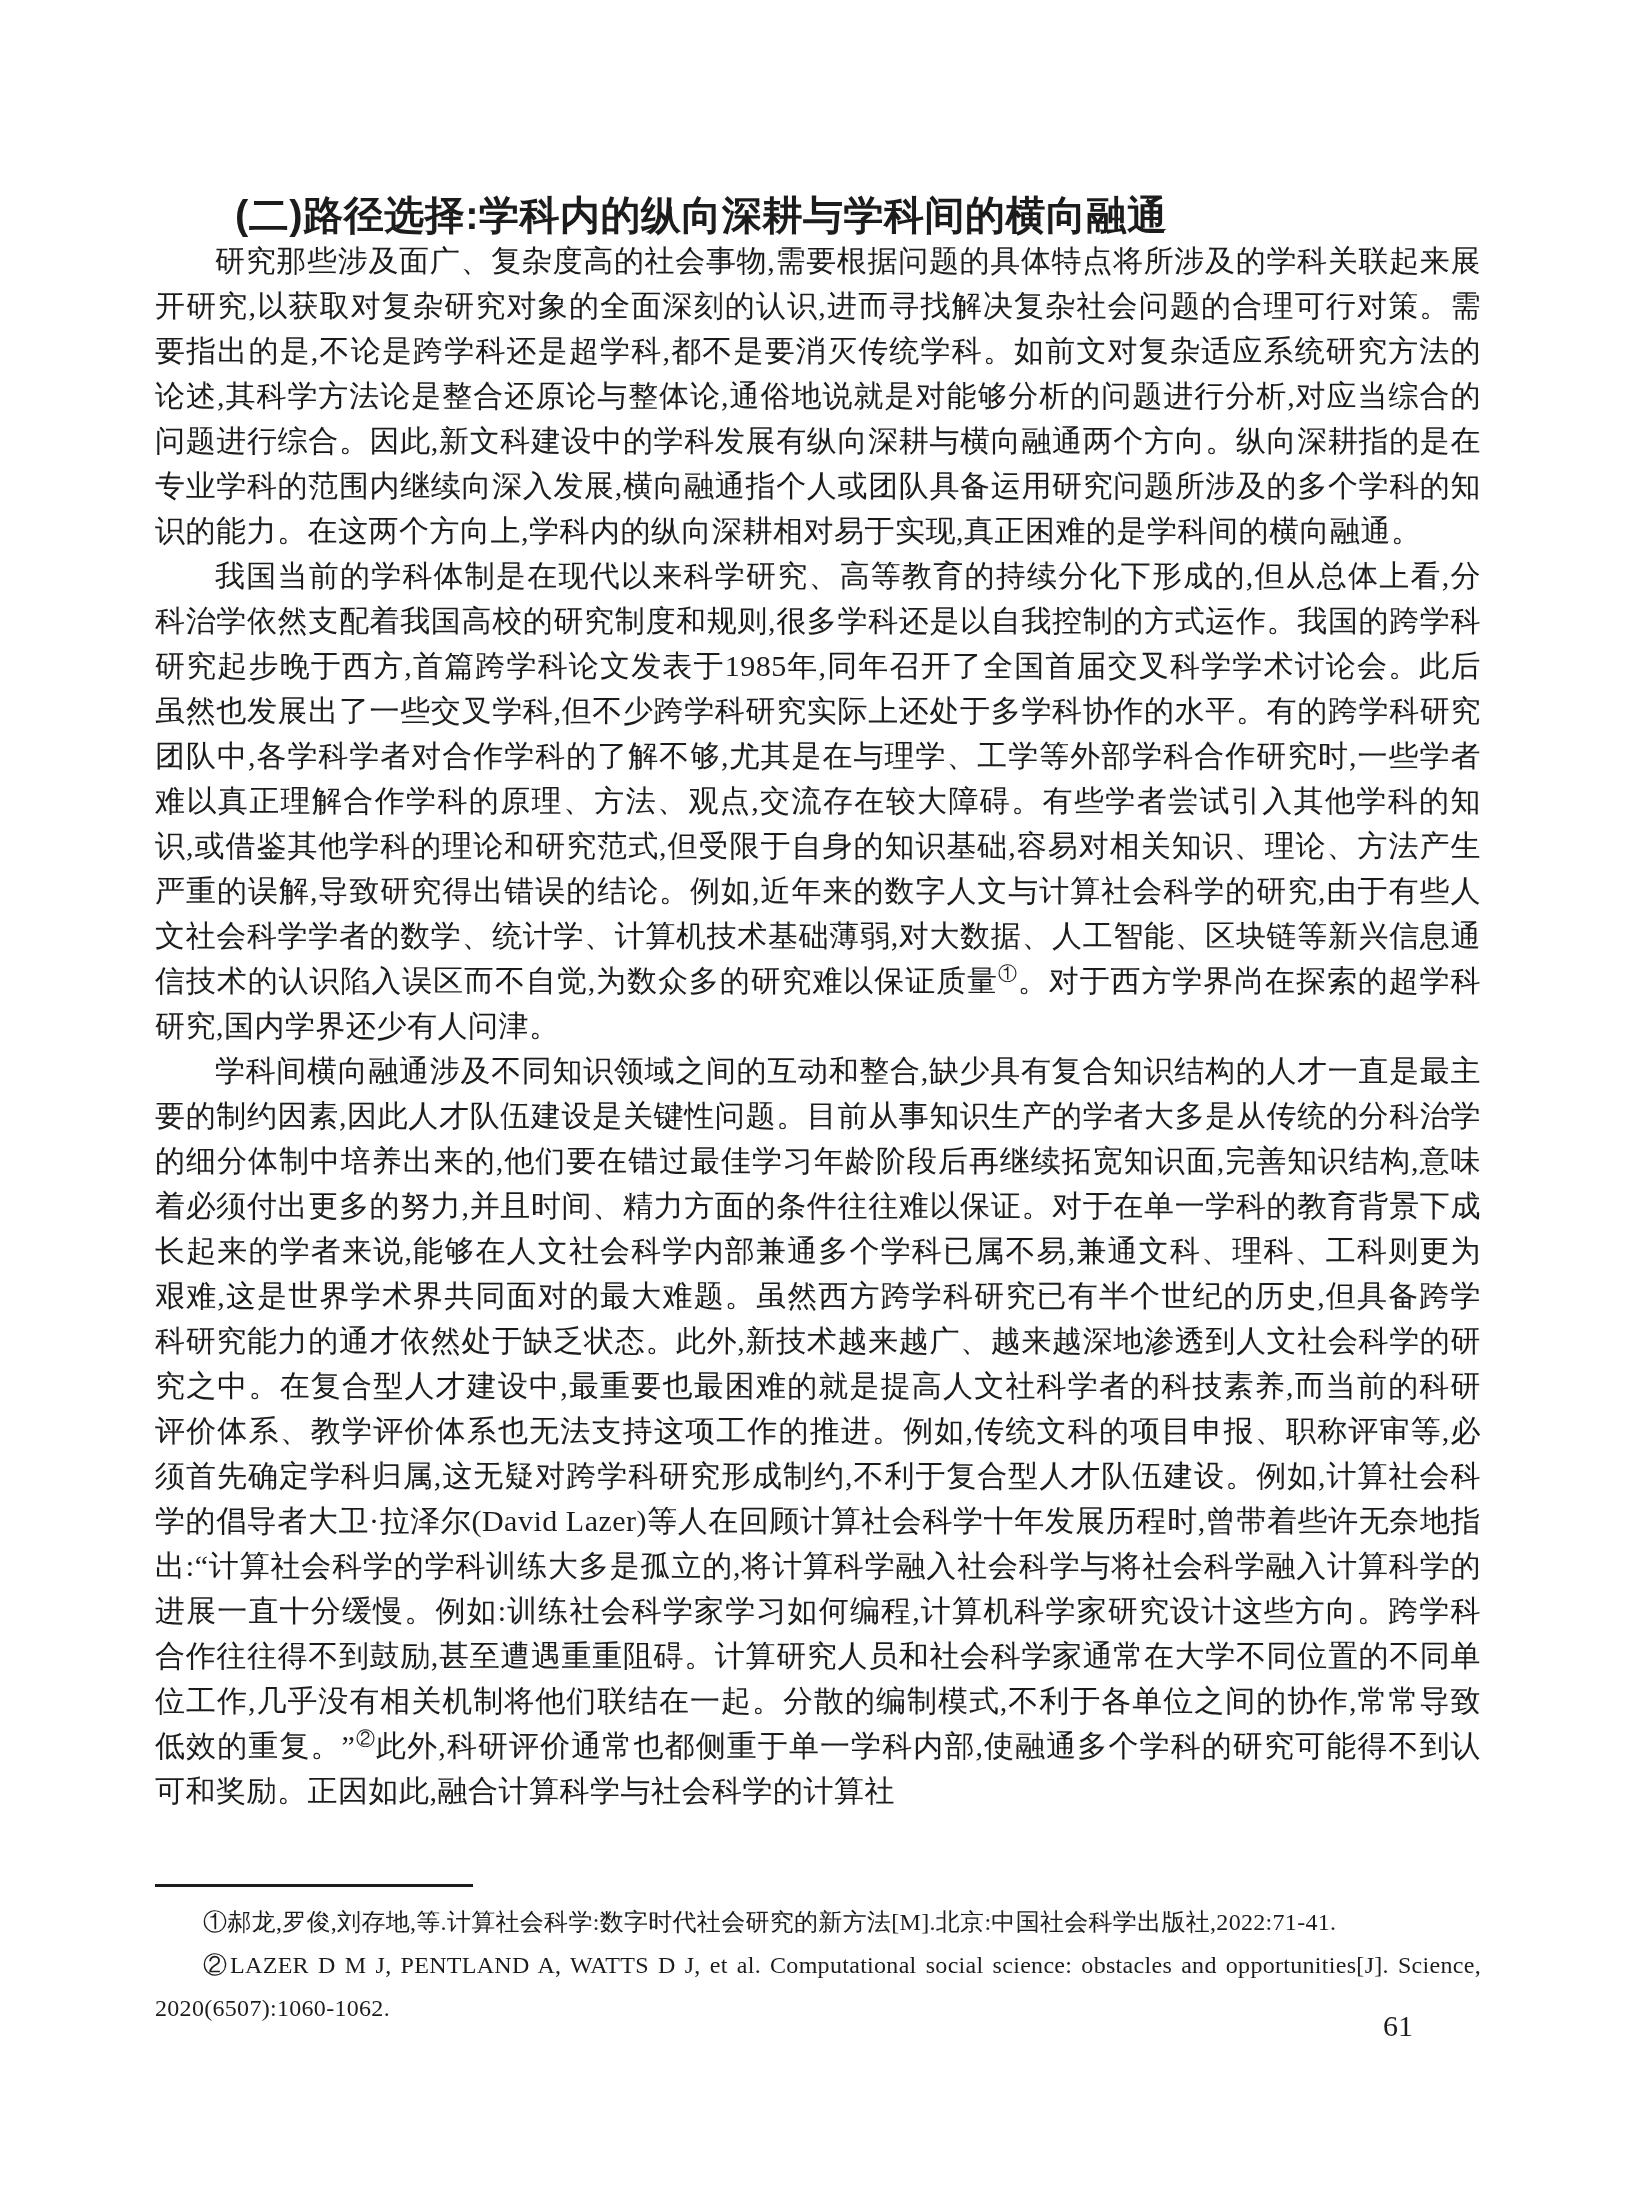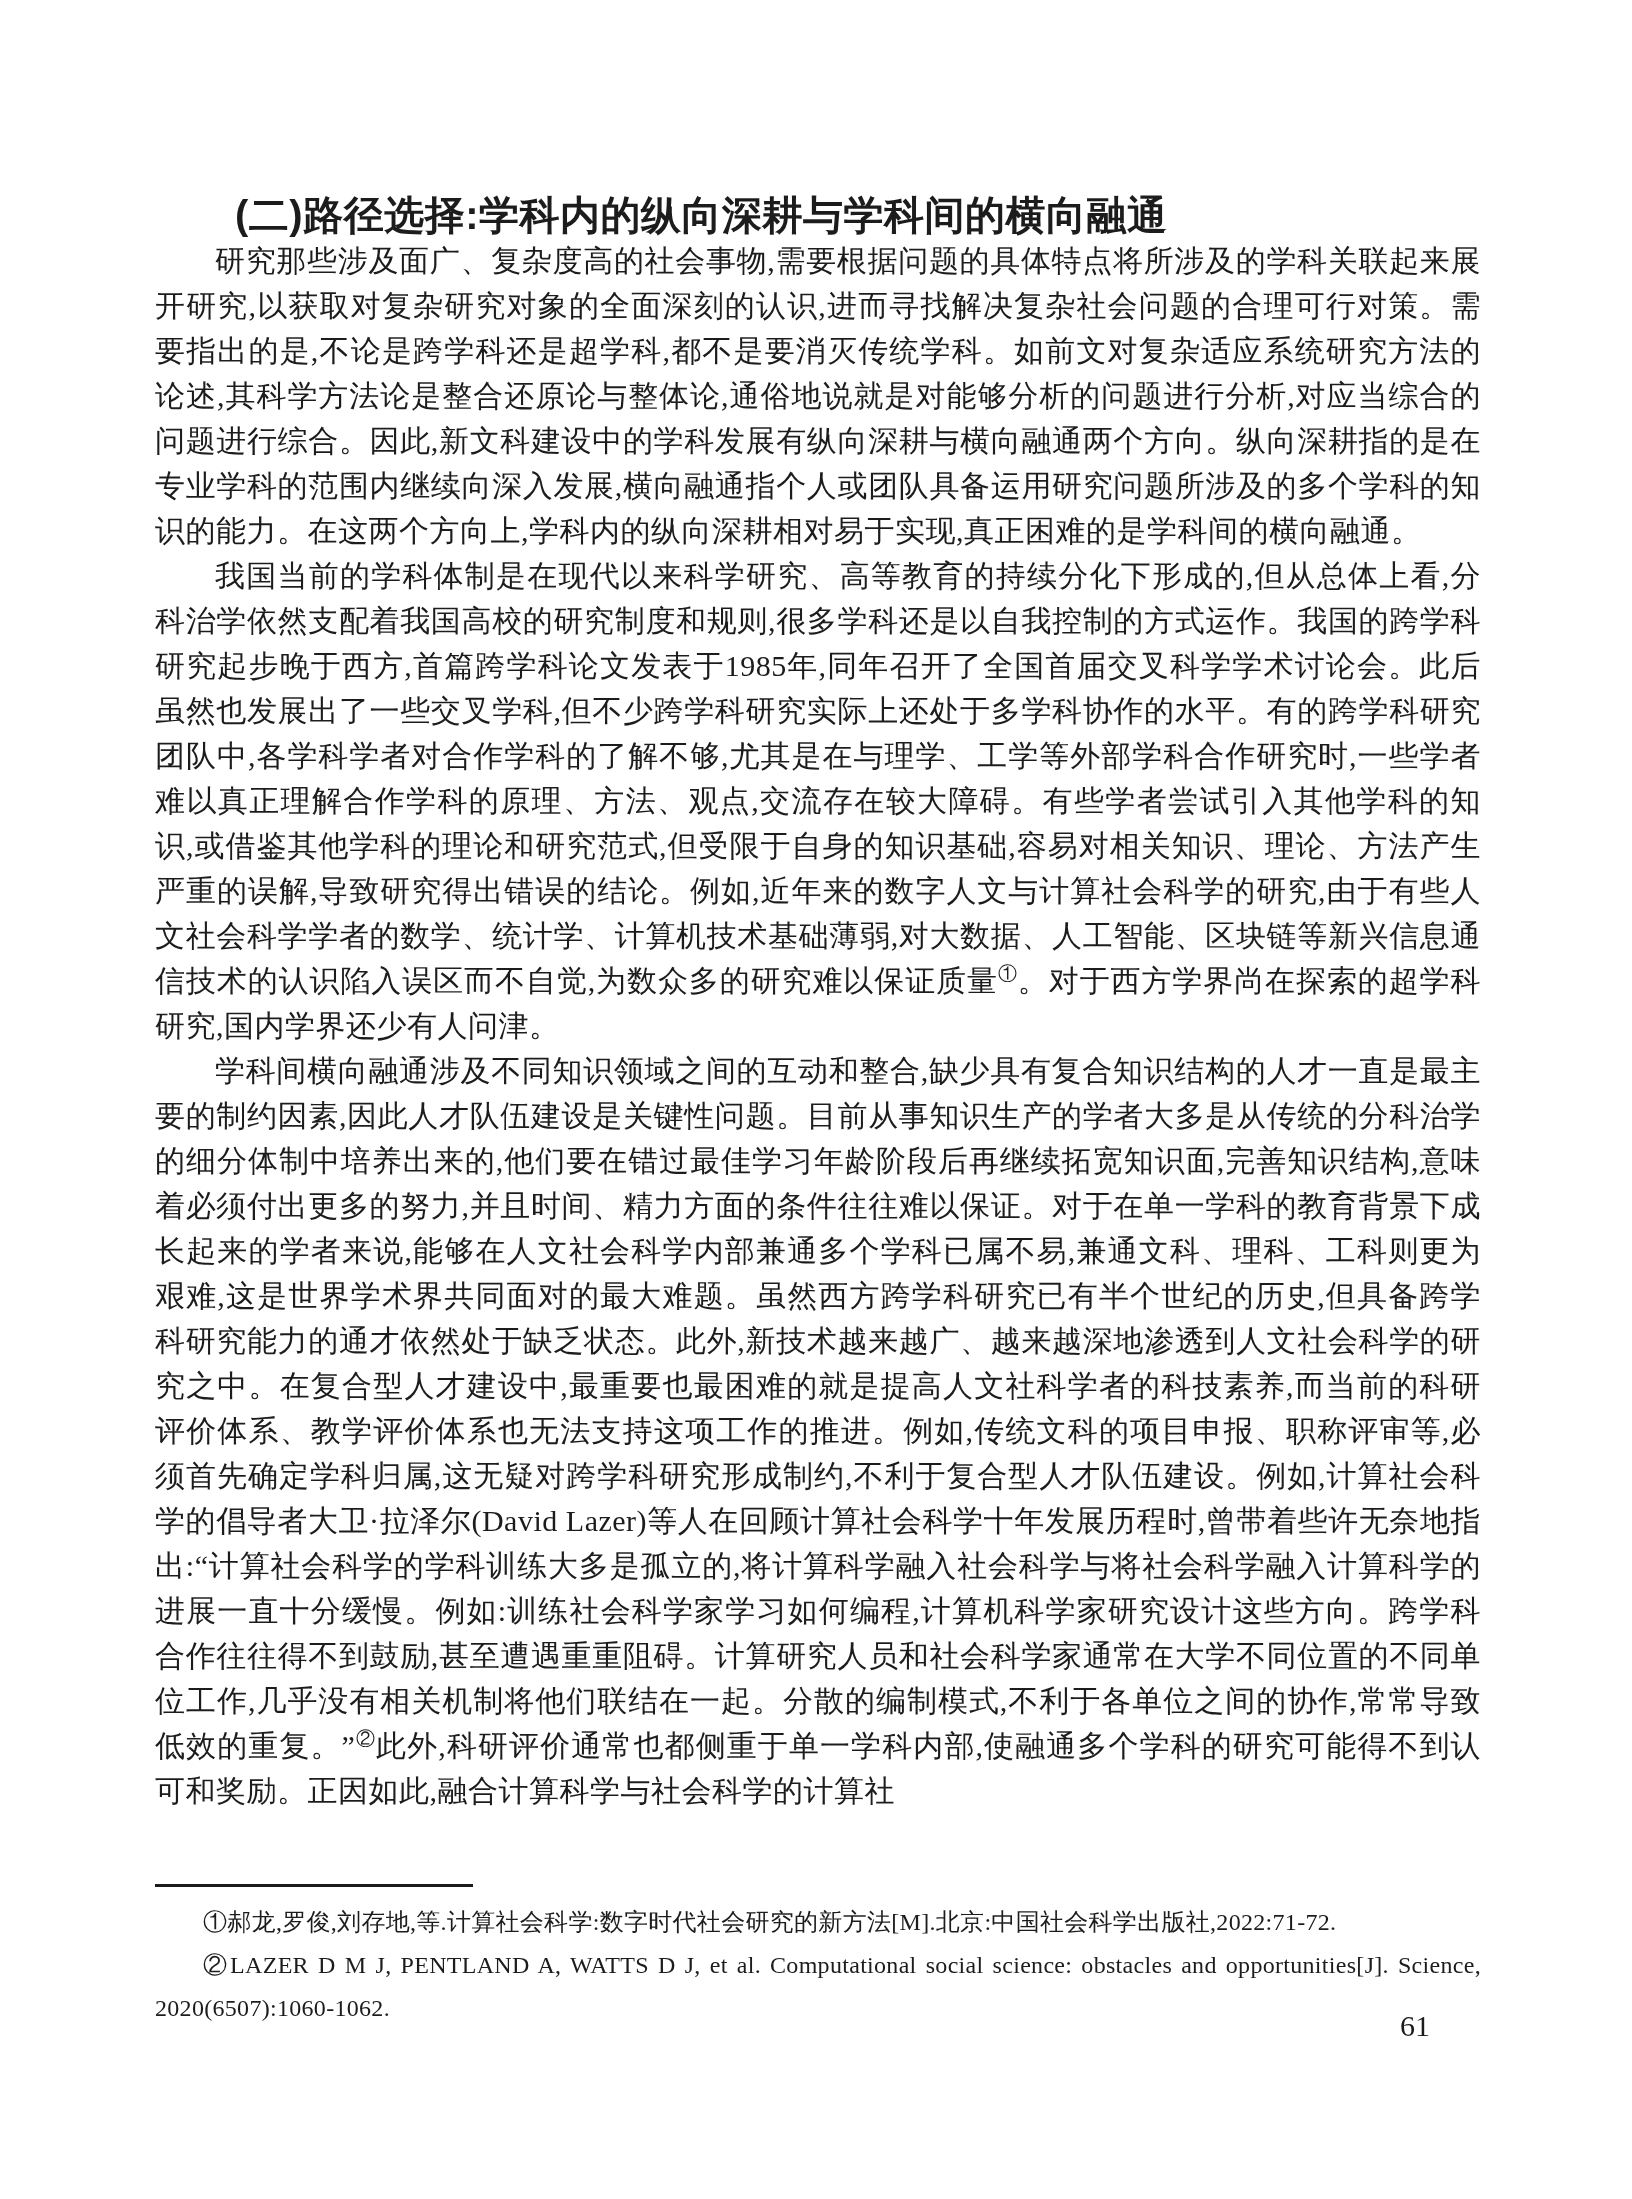--- a/index.html
+++ b/index.html
@@ -62,21 +62,21 @@
     margin: 0;
     font-size: 24px;
     line-height: 43px;
     text-align: justify;
     text-indent: 2em;
     letter-spacing: 0.3px;
   }
   .page-number {
     position: absolute;
     top: 2008px;
-    right: 202px;
+    right: 219px;
     font-size: 30px;
     line-height: 36px;
   }
 </style>
 </head>
 <body>
 
 <div class="page">
 
   <div class="text-block">
@@ -85,19 +85,19 @@
 
     <p class="para">研究那些涉及面广、复杂度高的社会事物,需要根据问题的具体特点将所涉及的学科关联起来展开研究,以获取对复杂研究对象的全面深刻的认识,进而寻找解决复杂社会问题的合理可行对策。需要指出的是,不论是跨学科还是超学科,都不是要消灭传统学科。如前文对复杂适应系统研究方法的论述,其科学方法论是整合还原论与整体论,通俗地说就是对能够分析的问题进行分析,对应当综合的问题进行综合。因此,新文科建设中的学科发展有纵向深耕与横向融通两个方向。纵向深耕指的是在专业学科的范围内继续向深入发展,横向融通指个人或团队具备运用研究问题所涉及的多个学科的知识的能力。在这两个方向上,学科内的纵向深耕相对易于实现,真正困难的是学科间的横向融通。</p>
 
     <p class="para">我国当前的学科体制是在现代以来科学研究、高等教育的持续分化下形成的,但从总体上看,分科治学依然支配着我国高校的研究制度和规则,很多学科还是以自我控制的方式运作。我国的跨学科研究起步晚于西方,首篇跨学科论文发表于1985年,同年召开了全国首届交叉科学学术讨论会。此后虽然也发展出了一些交叉学科,但不少跨学科研究实际上还处于多学科协作的水平。有的跨学科研究团队中,各学科学者对合作学科的了解不够,尤其是在与理学、工学等外部学科合作研究时,一些学者难以真正理解合作学科的原理、方法、观点,交流存在较大障碍。有些学者尝试引入其他学科的知识,或借鉴其他学科的理论和研究范式,但受限于自身的知识基础,容易对相关知识、理论、方法产生严重的误解,导致研究得出错误的结论。例如,近年来的数字人文与计算社会科学的研究,由于有些人文社会科学学者的数学、统计学、计算机技术基础薄弱,对大数据、人工智能、区块链等新兴信息通信技术的认识陷入误区而不自觉,为数众多的研究难以保证质量<sup class="fn-ref">①</sup>。对于西方学界尚在探索的超学科研究,国内学界还少有人问津。</p>
 
     <p class="para">学科间横向融通涉及不同知识领域之间的互动和整合,缺少具有复合知识结构的人才一直是最主要的制约因素,因此人才队伍建设是关键性问题。目前从事知识生产的学者大多是从传统的分科治学的细分体制中培养出来的,他们要在错过最佳学习年龄阶段后再继续拓宽知识面,完善知识结构,意味着必须付出更多的努力,并且时间、精力方面的条件往往难以保证。对于在单一学科的教育背景下成长起来的学者来说,能够在人文社会科学内部兼通多个学科已属不易,兼通文科、理科、工科则更为艰难,这是世界学术界共同面对的最大难题。虽然西方跨学科研究已有半个世纪的历史,但具备跨学科研究能力的通才依然处于缺乏状态。此外,新技术越来越广、越来越深地渗透到人文社会科学的研究之中。在复合型人才建设中,最重要也最困难的就是提高人文社科学者的科技素养,而当前的科研评价体系、教学评价体系也无法支持这项工作的推进。例如,传统文科的项目申报、职称评审等,必须首先确定学科归属,这无疑对跨学科研究形成制约,不利于复合型人才队伍建设。例如,计算社会科学的倡导者大卫·拉泽尔(David Lazer)等人在回顾计算社会科学十年发展历程时,曾带着些许无奈地指出:“计算社会科学的学科训练大多是孤立的,将计算科学融入社会科学与将社会科学融入计算科学的进展一直十分缓慢。例如:训练社会科学家学习如何编程,计算机科学家研究设计这些方向。跨学科合作往往得不到鼓励,甚至遭遇重重阻碍。计算研究人员和社会科学家通常在大学不同位置的不同单位工作,几乎没有相关机制将他们联结在一起。分散的编制模式,不利于各单位之间的协作,常常导致低效的重复。”<sup class="fn-ref">②</sup>此外,科研评价通常也都侧重于单一学科内部,使融通多个学科的研究可能得不到认可和奖励。正因如此,融合计算科学与社会科学的计算社</p>
   </div>
 
   <div class="footnote-block">
     <div class="footnote-divider"></div>
-    <p class="footnote">①郝龙,罗俊,刘存地,等.计算社会科学:数字时代社会研究的新方法[M].北京:中国社会科学出版社,2022:71-72.</p>
+    <p class="footnote">①郝龙,罗俊,刘存地,等.计算社会科学:数字时代社会研究的新方法[M].北京:中国社会科学出版社,2022:71-41.</p>
     <p class="footnote">②LAZER D M J, PENTLAND A, WATTS D J, et al. Computational social science: obstacles and opportunities[J]. Science, 2020(6507):1060-1062.</p>
   </div>
 
   <div class="page-number">61</div>
 
 </div>
 
 </body></html>

